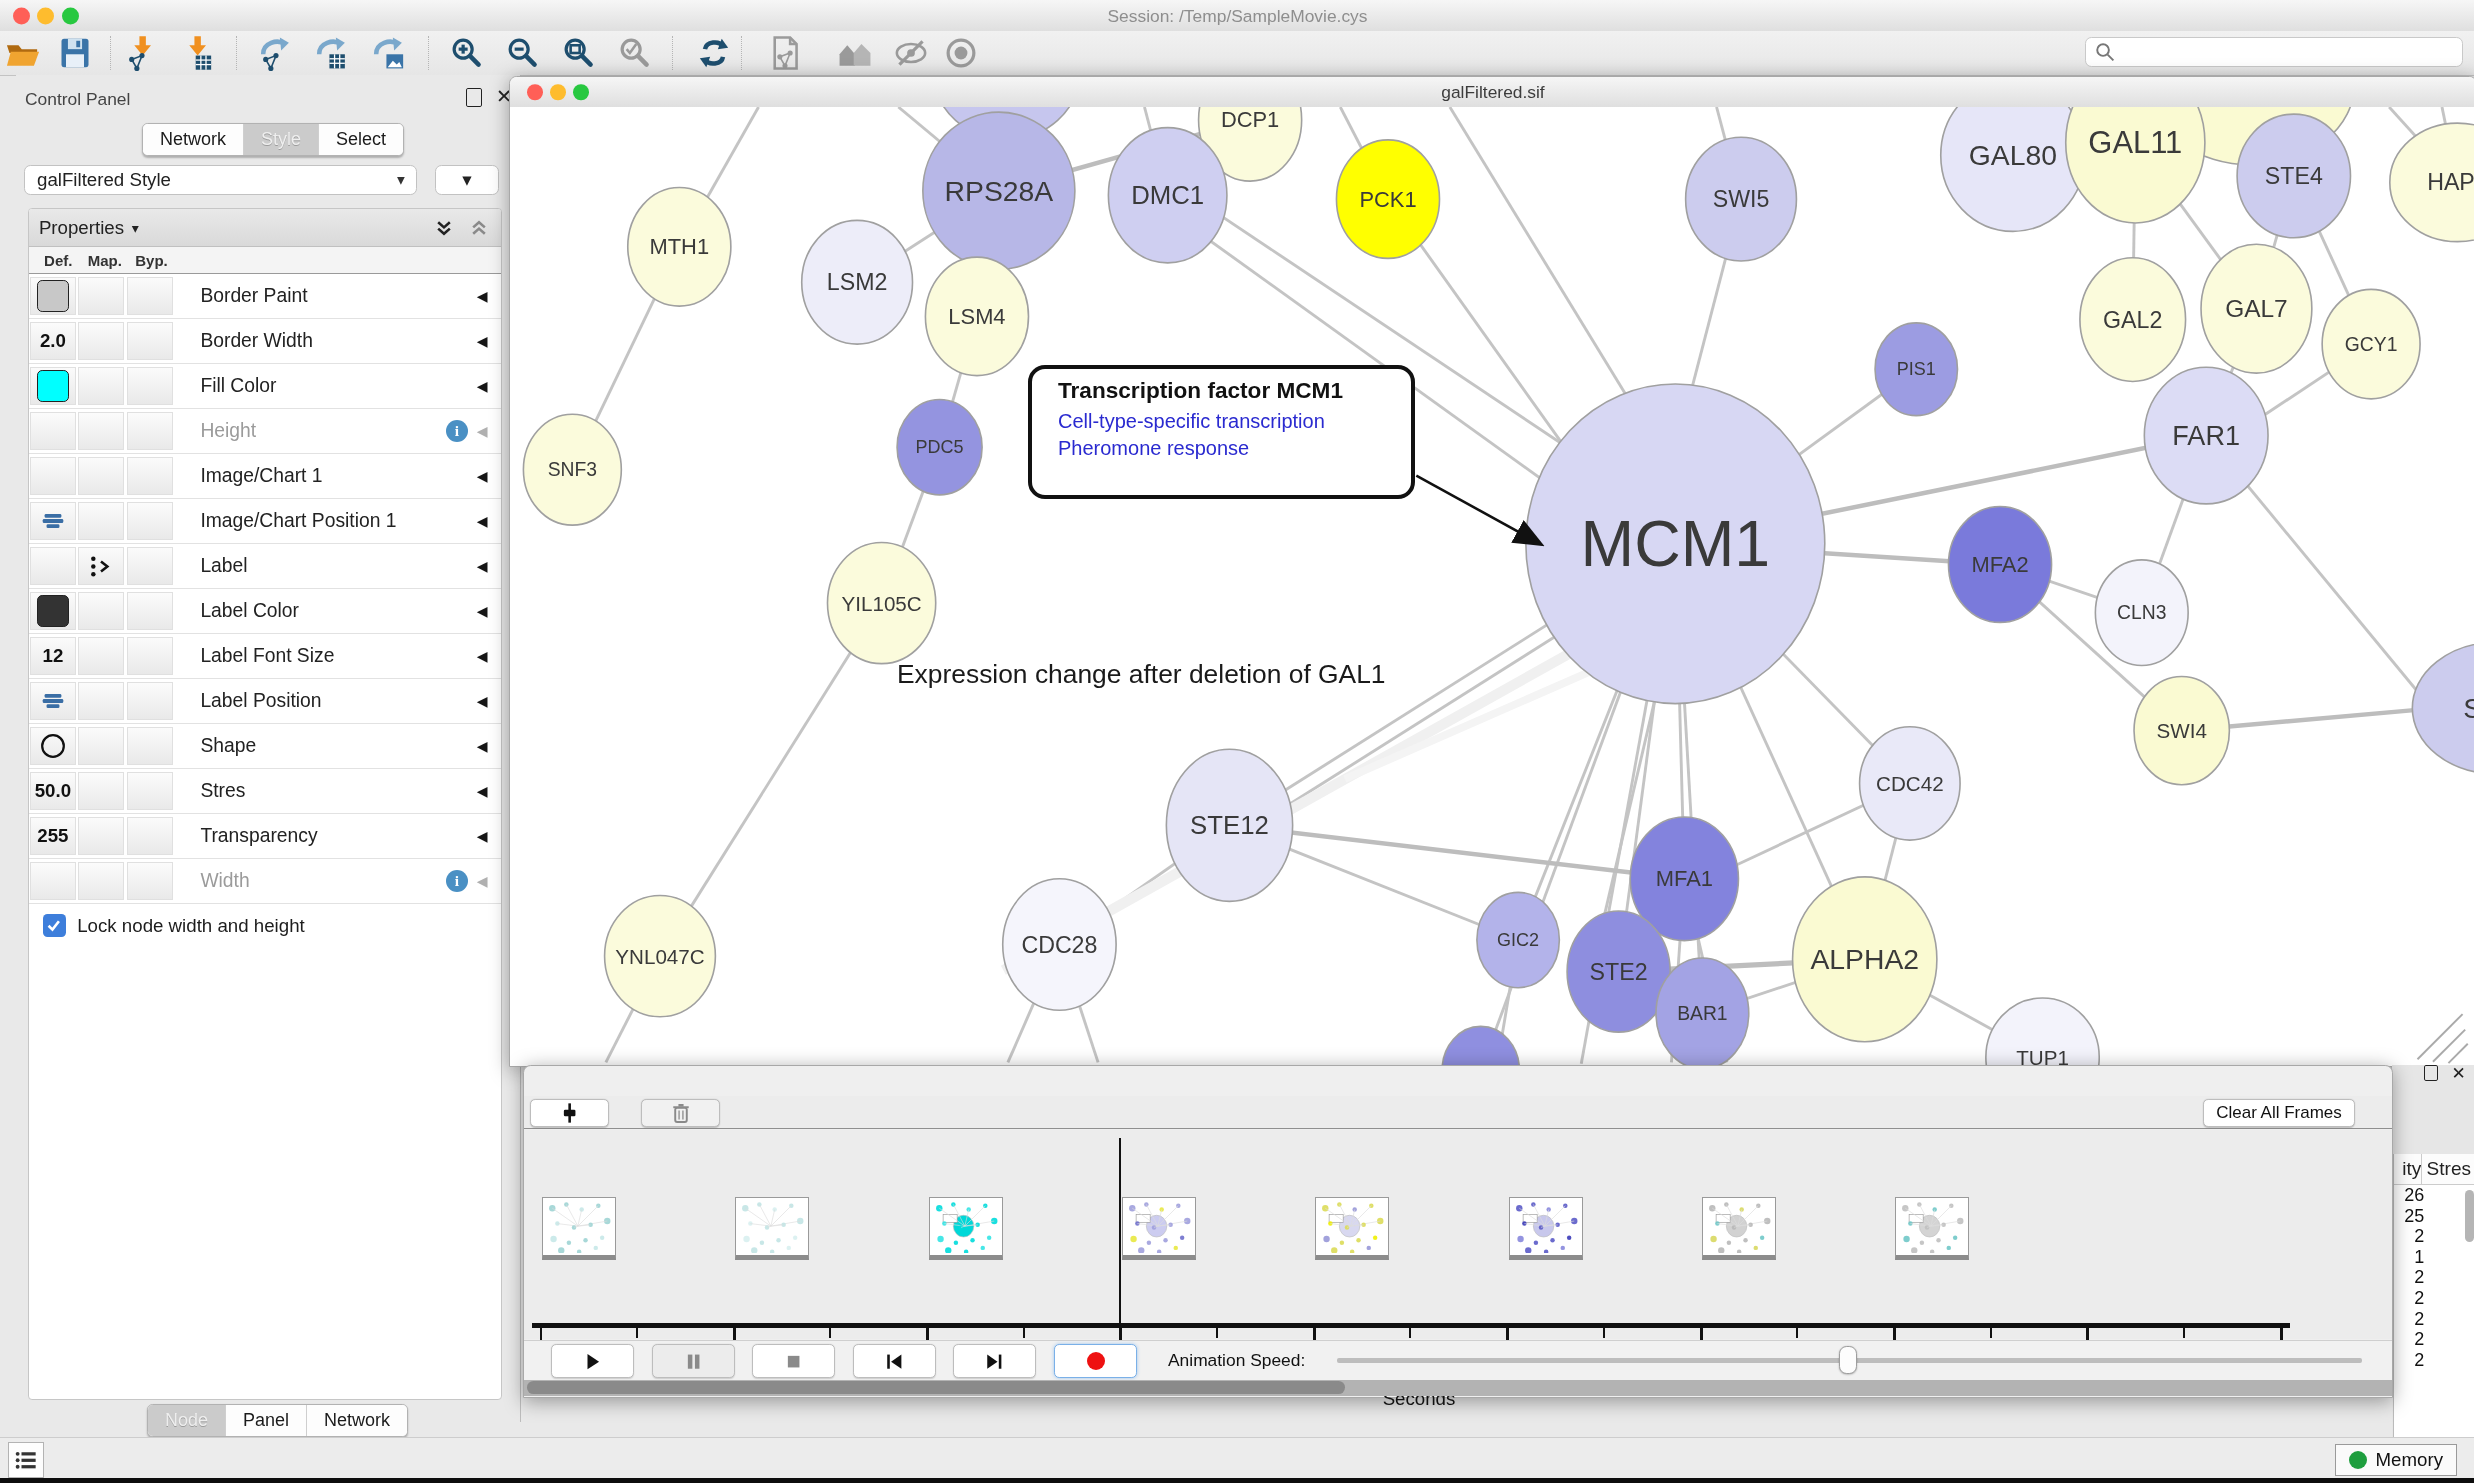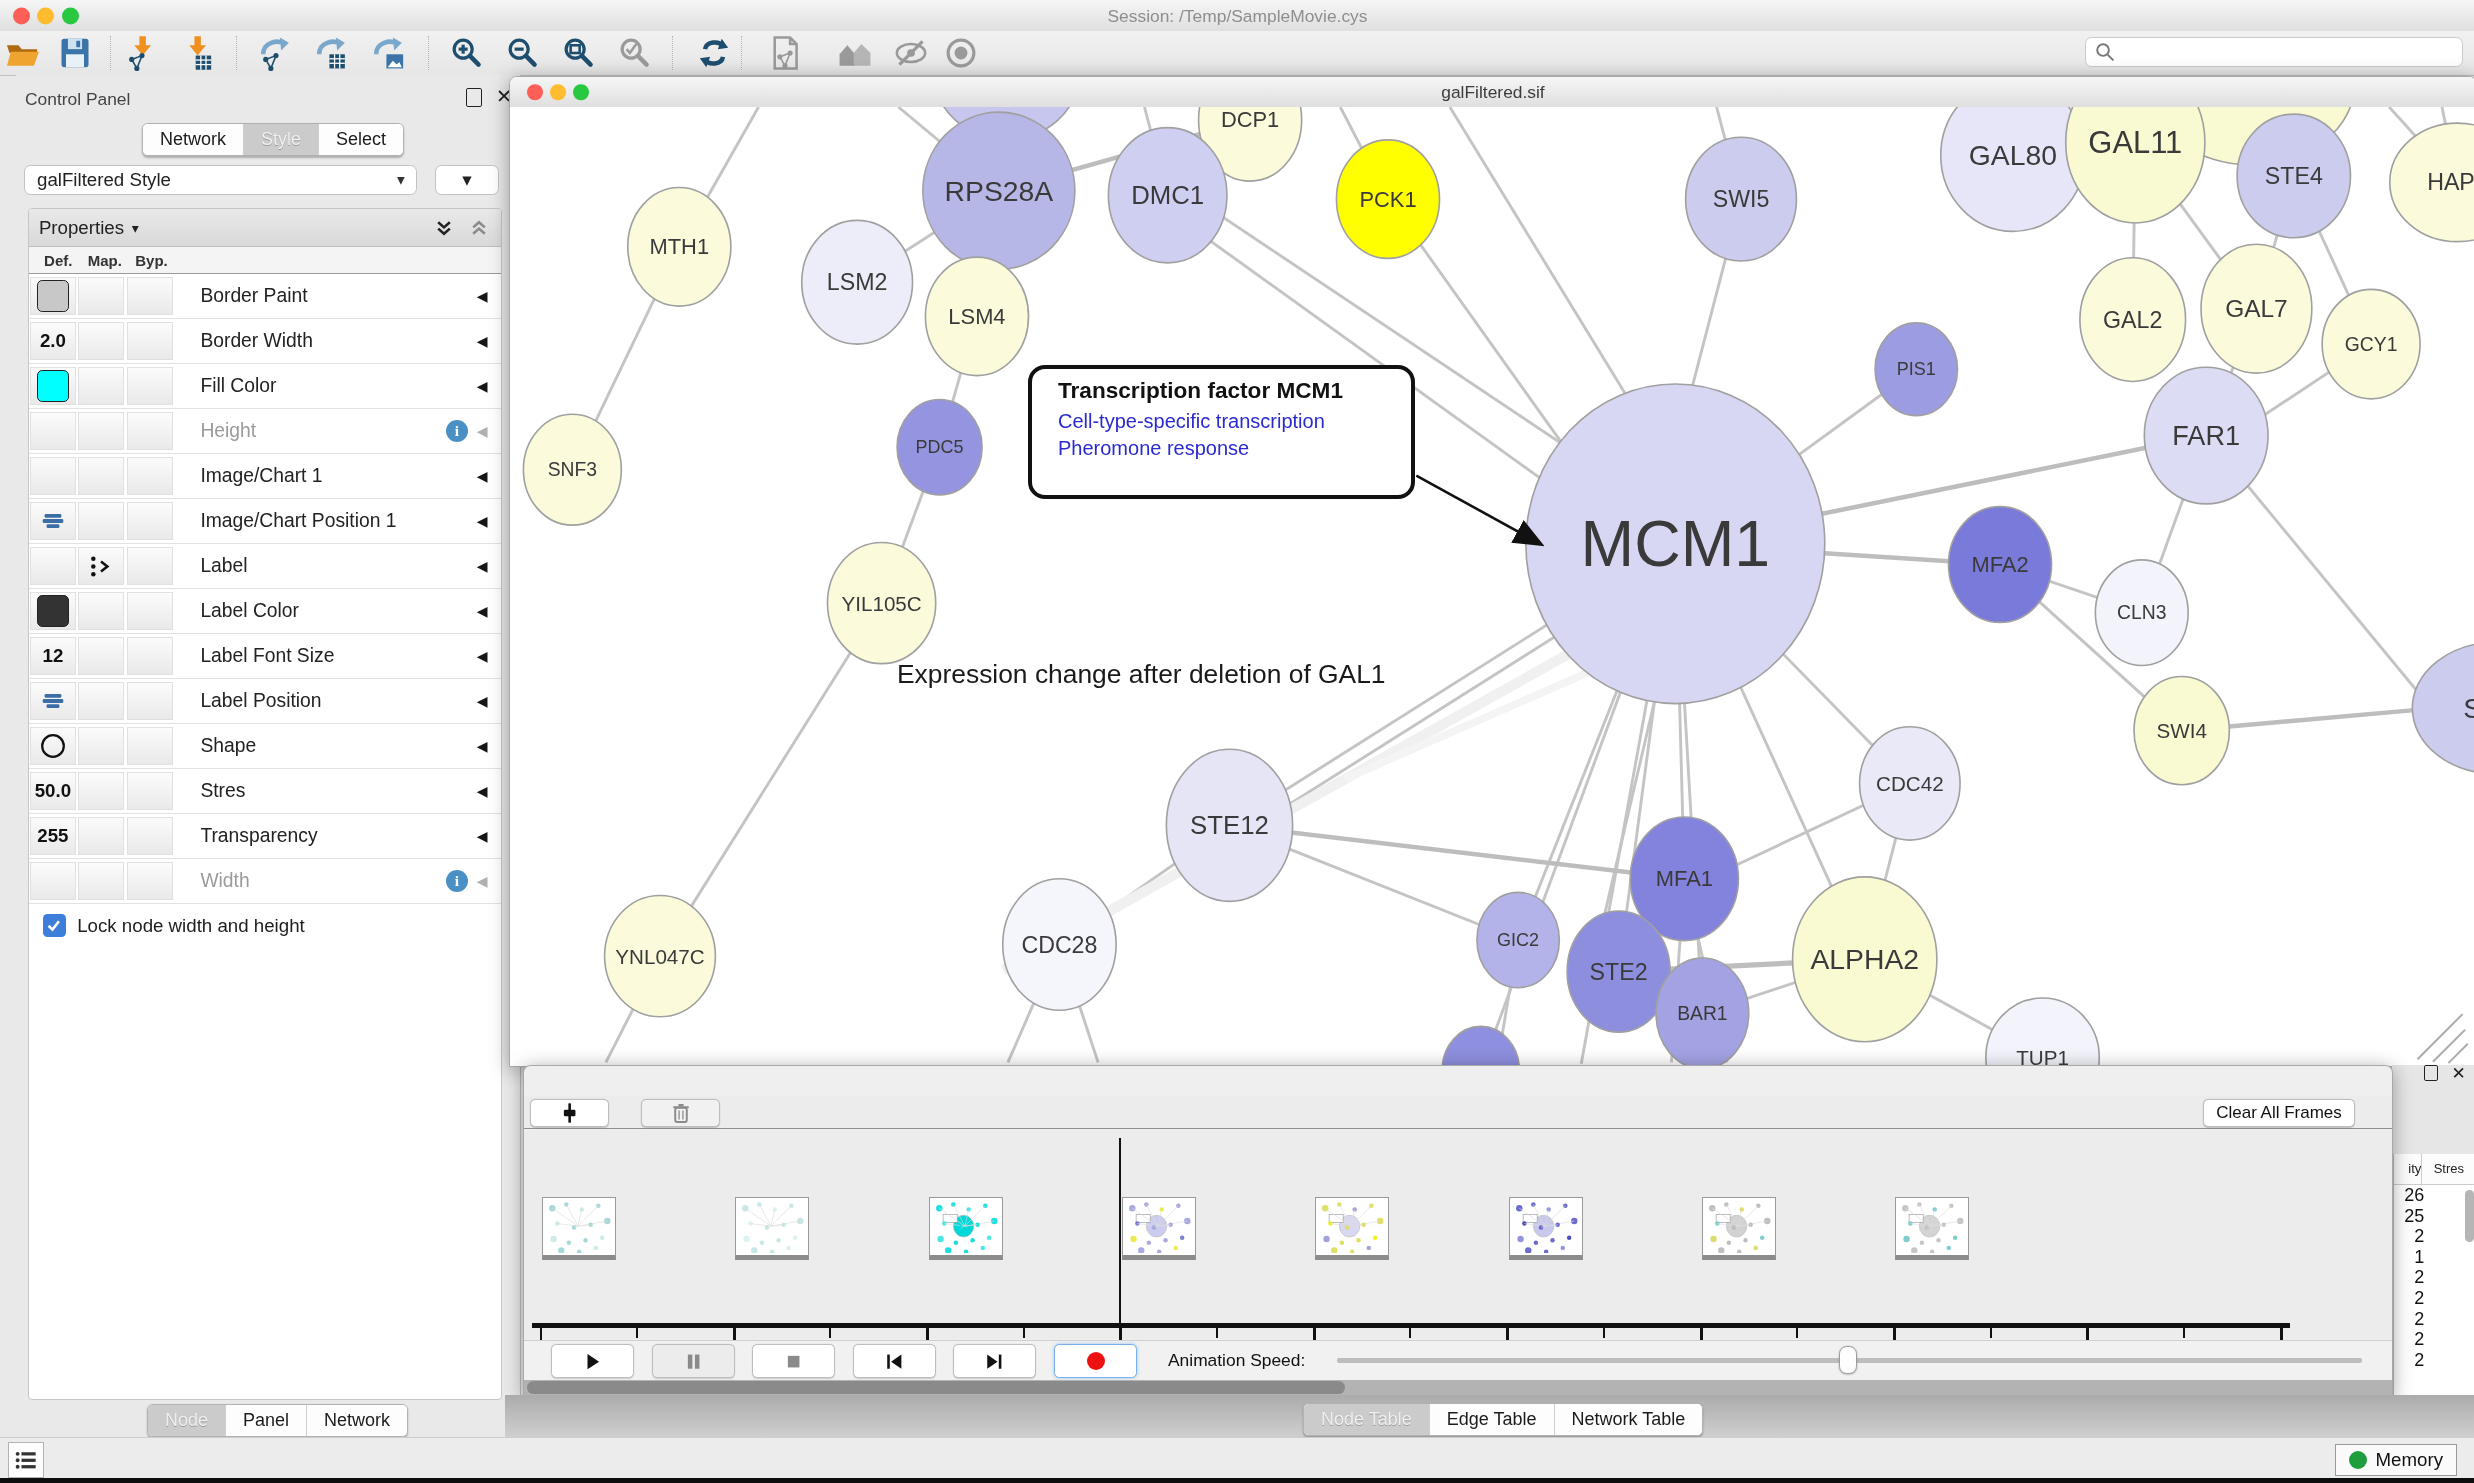--- a/index.html
+++ b/index.html
@@ -77,21 +77,21 @@
            display:flex;align-items:center;justify-content:center;box-shadow:0 0.6px 1.3px rgba(0,0,0,.15);}
   #speed-label{position:absolute;font-size:17.4px;color:#111;top:9px;}
   #speed-slider-track{position:absolute;top:17px;height:4.5px;background:#bdbdbd;border-radius:1.9px;}
   #speed-slider-thumb{position:absolute;width:15.5px;height:26px;background:#fdfdfd;border:0.6px solid #9e9e9e;
                       border-radius:7.7px;top:5.2px;box-shadow:0 0.6px 1.9px rgba(0,0,0,.3);}
   #cya-scroll{position:absolute;left:0;right:0;top:314px;height:15.5px;background:#b3b3b3;}
   #cya-scroll-thumb{position:absolute;left:2.6px;top:1.3px;width:818px;height:13px;background:#8a8a8a;border-radius:6.4px;}
   
   #table-panel{left:2392px;top:1065px;width:82px;height:419px;background:#e6e6e6;}
   #table-grid{position:absolute;left:1.3px;top:89px;width:81px;bottom:0;background:#fff;border-left:0.6px solid #bbb;}
-  .tg-header{display:flex;height:30px;border-bottom:0.6px solid #ccc;background:#fcfcfc;font-size:13px;color:#222;}
+  .tg-header{display:flex;height:30px;border-bottom:0.6px solid #ccc;background:#fcfcfc;font-size:19px;color:#222;}
   .tg-val{font-size:18px;color:#111;text-align:right;padding-right:3.9px;height:20.6px;line-height:20.6px;}
   
   #table-tab-strip{left:505px;top:1395px;width:1970px;height:42px;background:linear-gradient(#ababab,#cfcfcf);}
   #status-bar{left:0;top:1437px;width:2475px;height:41px;background:#ececec;border-top:0.6px solid #cdcdcd;}
   #black-strip{left:0;top:1478px;width:2475px;height:5.2px;background:#0d0d0d;}
   #memory-btn{position:absolute;right:18px;top:6.4px;height:30px;border:1.3px solid #9a9a9a;background:#fafafa;
               display:flex;align-items:center;gap:9px;padding:0 13px;font-size:18.7px;color:#111;}
   #memory-dot{width:18px;height:18px;border-radius:50%;background:#1e9e3e;}
   #list-btn{position:absolute;left:7.7px;top:3.9px;width:34px;height:34px;background:#fdfdfd;border:0.6px solid #b3b3b3;
             display:flex;align-items:center;justify-content:center;}
@@ -1025,27 +1025,20 @@
       </div>
       <div id="speed-label" style="left:644px;">Animation Speed:</div>
       <div id="speed-slider-track" style="left:813px;width:1025px;"></div>
       <div id="speed-slider-thumb" style="left: 1315px;"></div>
     </div>
     <div id="cya-scroll">
         <div id="cya-scroll-thumb"></div>
       </div>
   </div>
 
-  <div id="table-tab-strip" class="abs">
-    <div class="abs" style="left:798px;top:7.7px;"><span class="seg-group" id="table-tabs">
-          <span class="seg ghost">Node Table</span>
-          <span class="seg">Edge Table</span>
-          <span class="seg">Network Table</span>
-        </span></div>
-  </div>
 
   <div id="status-bar" class="abs">
     <div id="list-btn">
       <svg width="22" height="20.6" viewBox="0 0 34 32">
         <circle cx="4" cy="6" r="3" fill="#333"></circle>
           <rect x="10" y="3.5" width="22" height="5" fill="#333"></rect>
         <circle cx="4" cy="16" r="3" fill="#333"></circle>
           <rect x="10" y="13.5" width="22" height="5" fill="#333"></rect>
         <circle cx="4" cy="26" r="3" fill="#333"></circle>
           <rect x="10" y="23.5" width="22" height="5" fill="#333"></rect>

